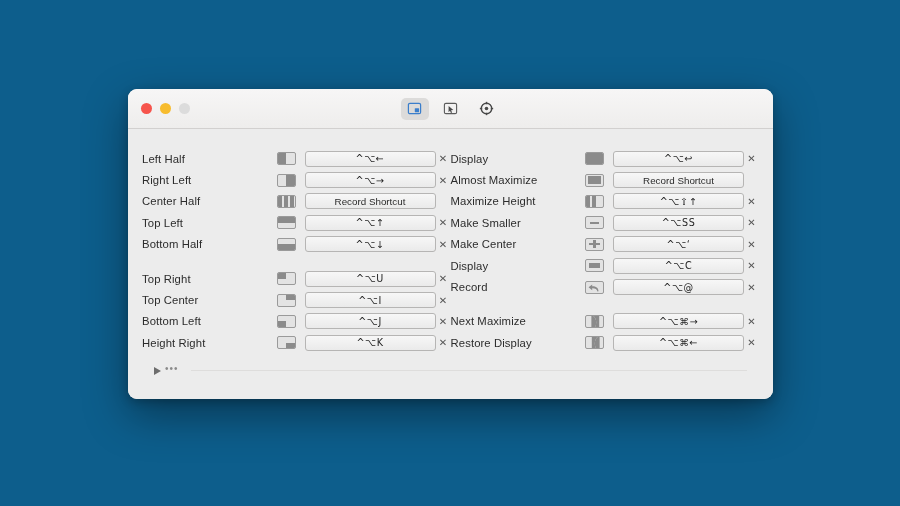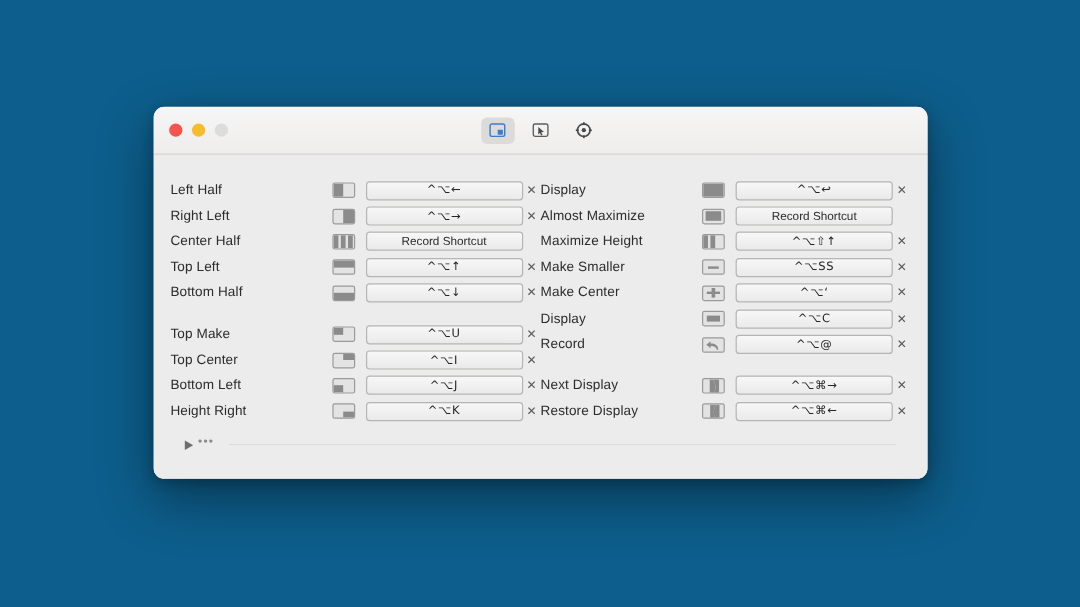--- a/index.html
+++ b/index.html
@@ -276,21 +276,21 @@
             <span class="row-label">Bottom Half</span>
             <span class="glyph">
               <i style="left: 0%; top: 50%; width: 100%; height: 50%;"></i>
             </span>
             <span class="shortcut-wrap">
               <span class="shortcut">^⌥↓</span>
               <span class="clear-btn">✕</span>
             </span>
           </div>
           <div class="row gap-above">
-            <span class="row-label">Top Make</span>
+            <span class="row-label">Top Right</span>
             <span class="glyph">
               <i style="left: 0%; top: 0%; width: 50%; height: 50%;"></i>
             </span>
             <span class="shortcut-wrap">
               <span class="shortcut">^⌥U</span>
               <span class="clear-btn">✕</span>
             </span>
           </div>
           <div class="row">
             <span class="row-label">Top Center</span>
@@ -392,21 +392,21 @@
               <svg viewBox="0 0 19 13" width="19" height="13" style="position:absolute;left:0;top:0">
                 <path d="M12.5 9.3 C12.5 5.6 9.6 4.2 6.2 4.3 L6.2 2.4 L2.6 5.3 L6.2 8.2 L6.2 6.3 C8.9 6.2 11 7 11.4 9.6 Z" fill="#8b8b8b"></path>
               </svg>
             </span>
             <span class="shortcut-wrap">
               <span class="shortcut">^⌥@</span>
               <span class="clear-btn">✕</span>
             </span>
           </div>
           <div class="row gap-above">
-            <span class="row-label">Next Display</span>
+            <span class="row-label">Next Maximize</span>
             <span class="glyph">
               <svg viewBox="0 0 19 13" width="19" height="13" style="position:absolute;left:0;top:0">
                 <path d="M7.2 0 C11.2 2.2 11.2 10.8 7.2 13 L13.2 13 L13.2 0 Z" fill="#8b8b8b"></path>
                 <path d="M7.2 0 C11.2 2.2 11.2 10.8 7.2 13 L5.4 13 L5.4 0 Z" fill="#8b8b8b"></path>
               </svg>
             </span>
             <span class="shortcut-wrap">
               <span class="shortcut">^⌥⌘→</span>
               <span class="clear-btn">✕</span>
             </span>

